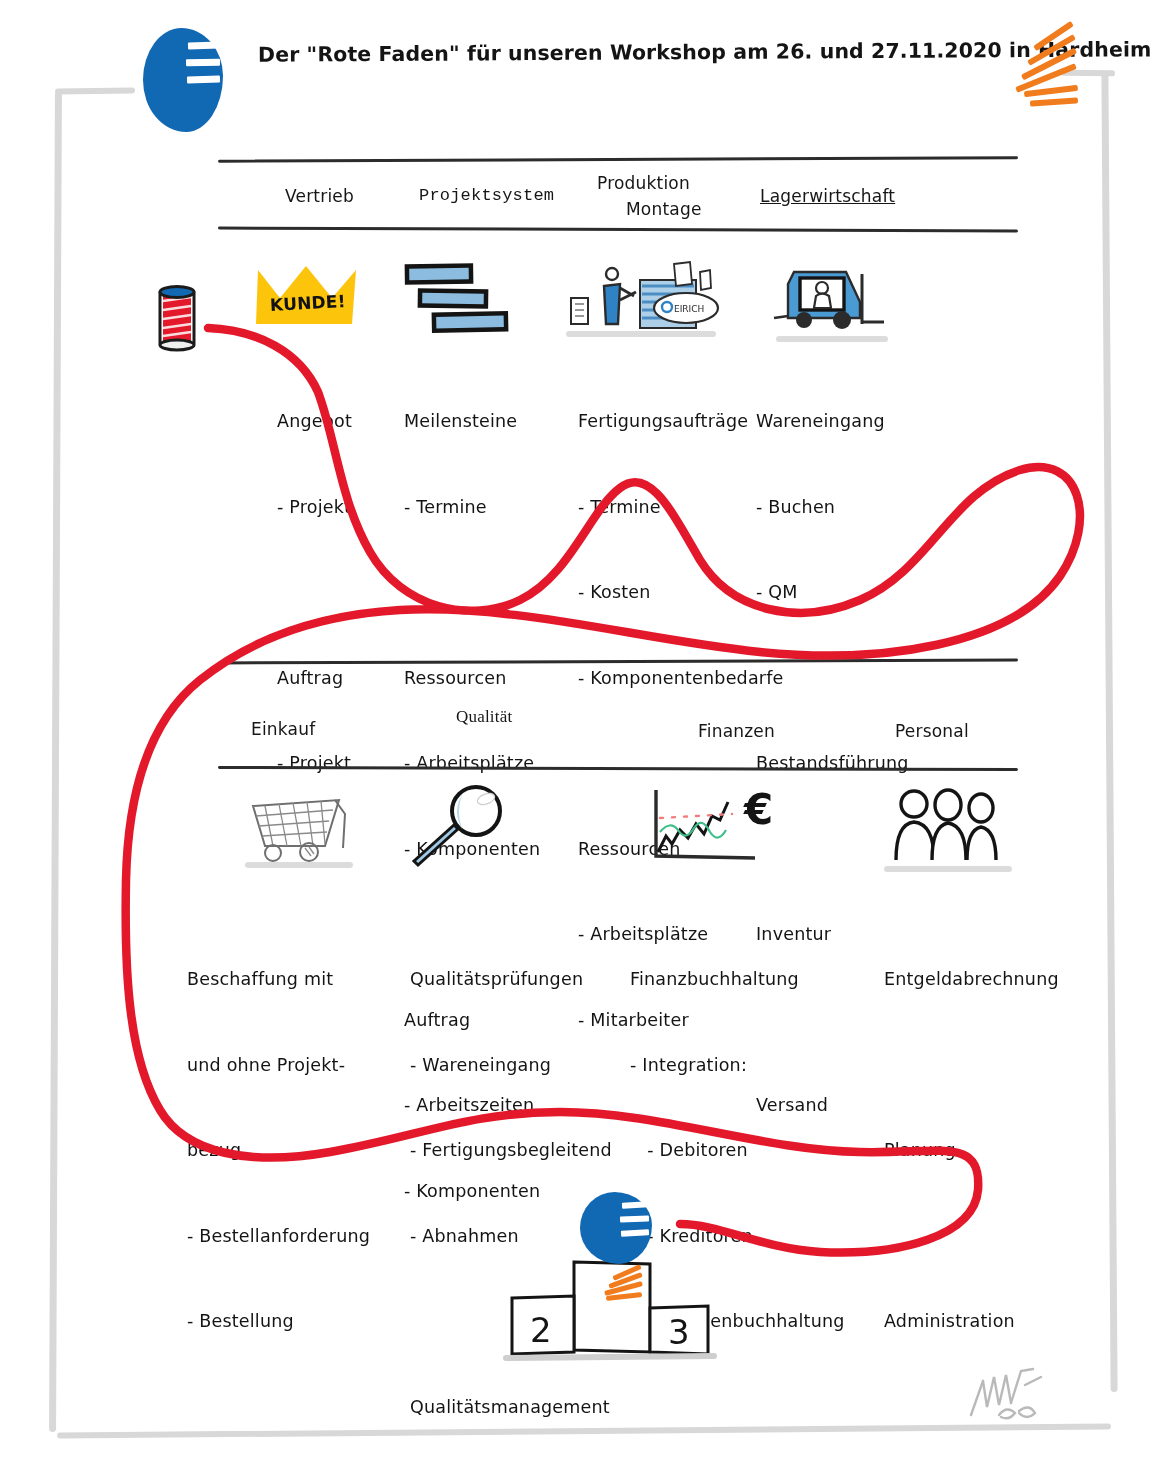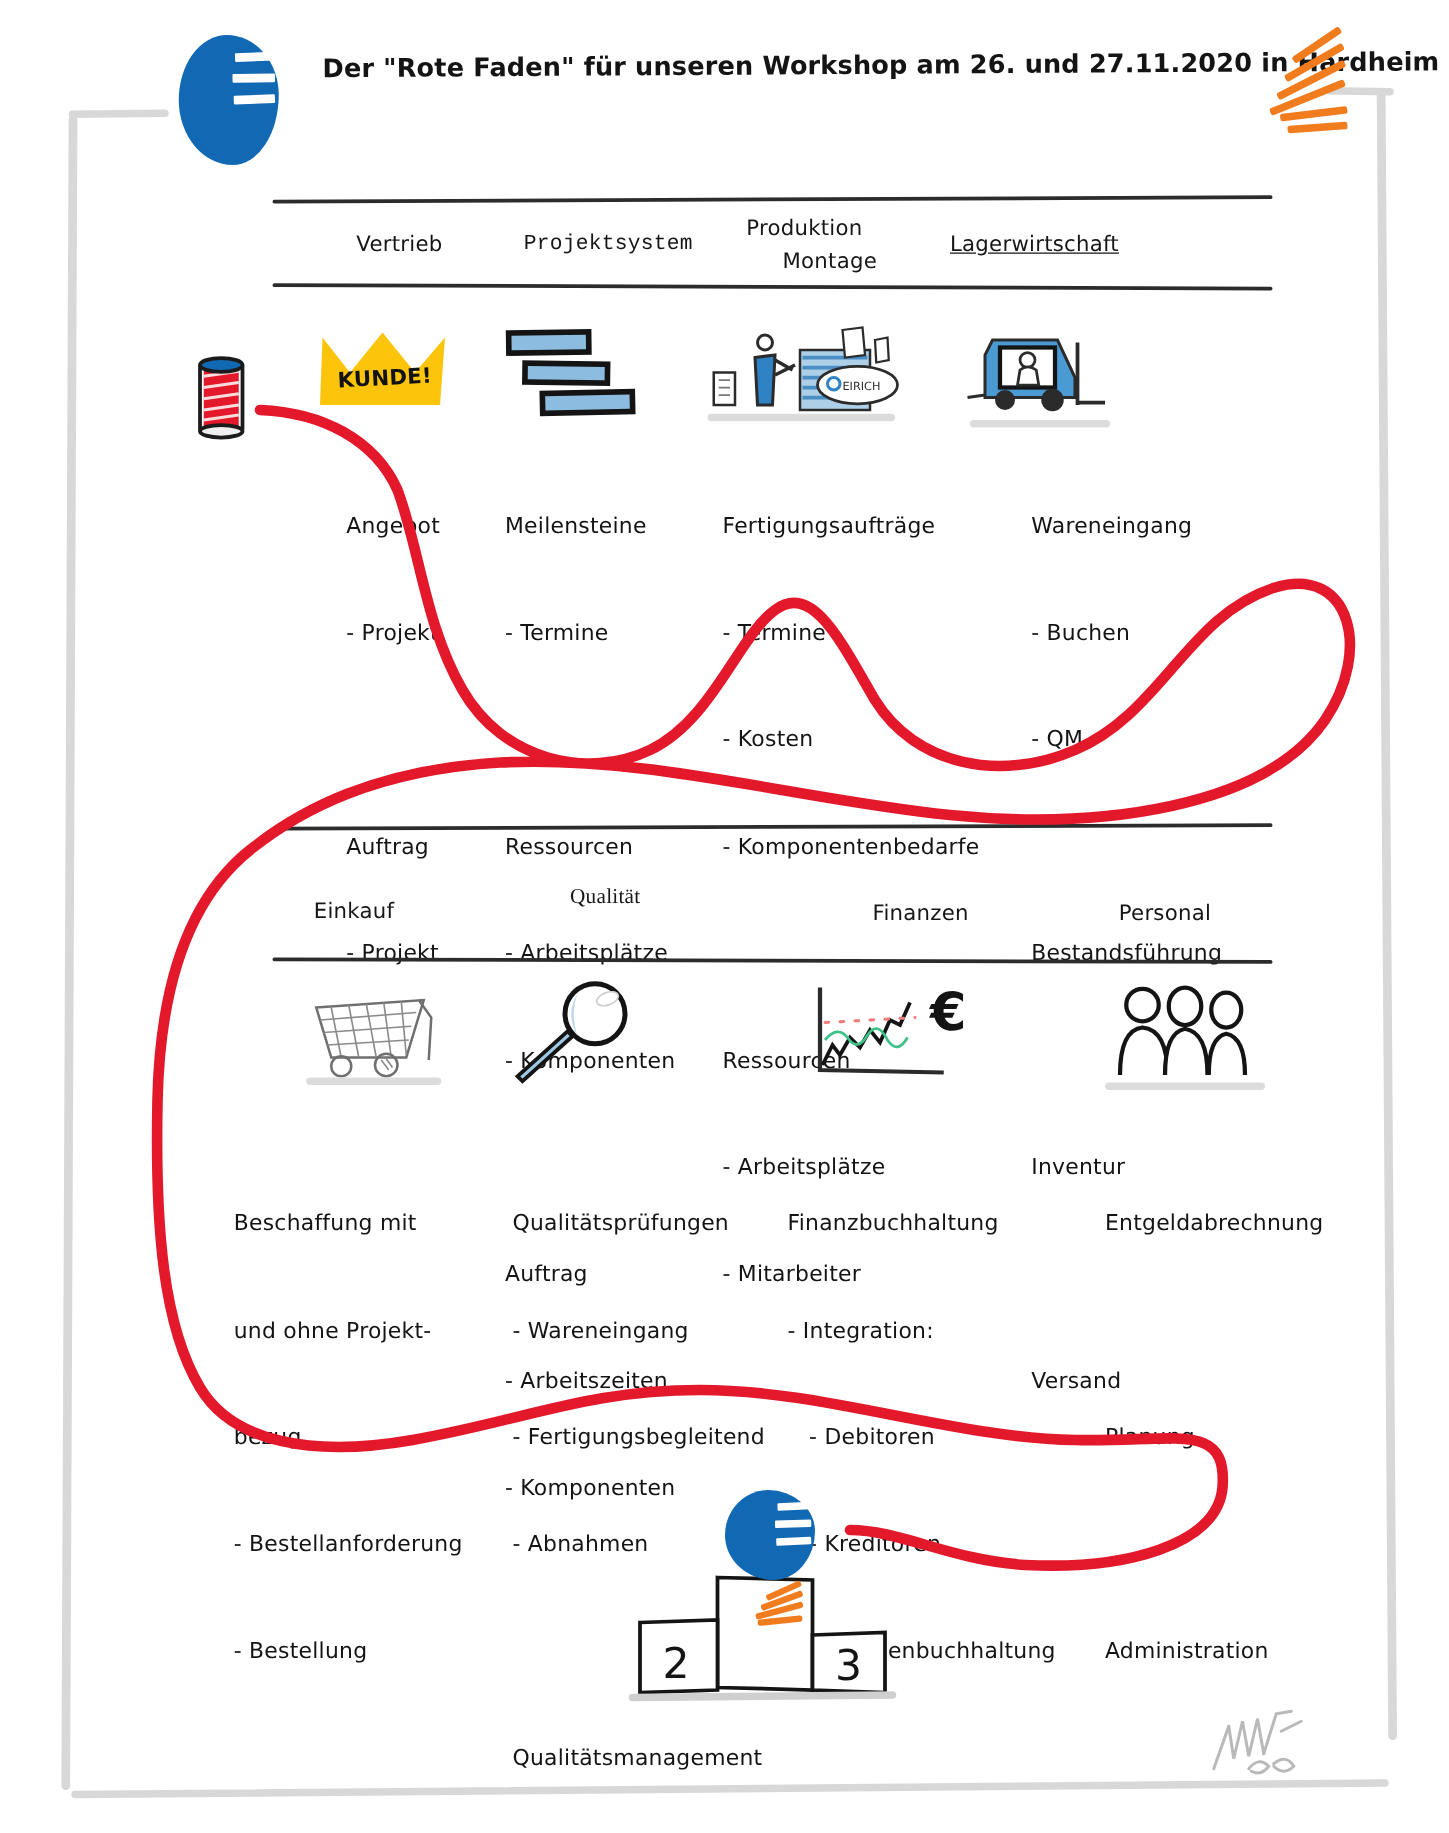--- a/index.html
+++ b/index.html
@@ -250,21 +250,21 @@
     <div class="hd">Fertigungsaufträge</div>
     <div>- Termine</div>
     <div>- Kosten</div>
     <div>- Komponentenbedarfe</div>
     <div>&nbsp;</div>
     <div class="hd">Ressourcen</div>
     <div>- Arbeitsplätze</div>
     <div>- Mitarbeiter</div>
   </div>
 
-  <div class="blk hw" style="left:825px; top:350px;">
+  <div class="blk hw" style="left:756px; top:350px;">
     <div class="hd">Wareneingang</div>
     <div>- Buchen</div>
     <div>- QM</div>
     <div>&nbsp;</div>
     <div class="hd">Bestandsführung</div>
     <div>&nbsp;</div>
     <div class="hd">Inventur</div>
     <div>&nbsp;</div>
     <div class="hd">Versand</div>
   </div>

